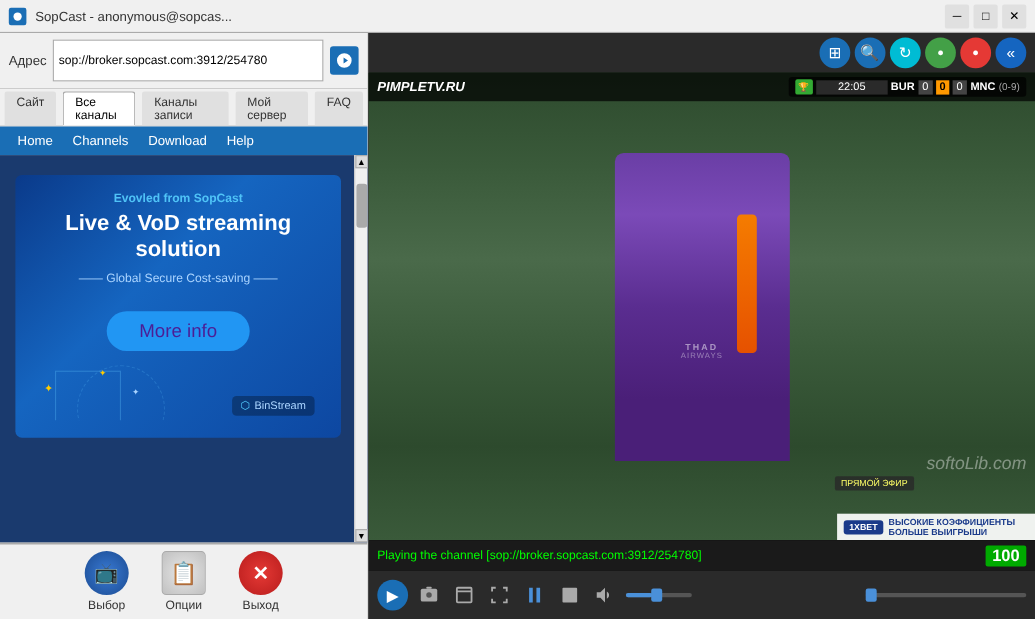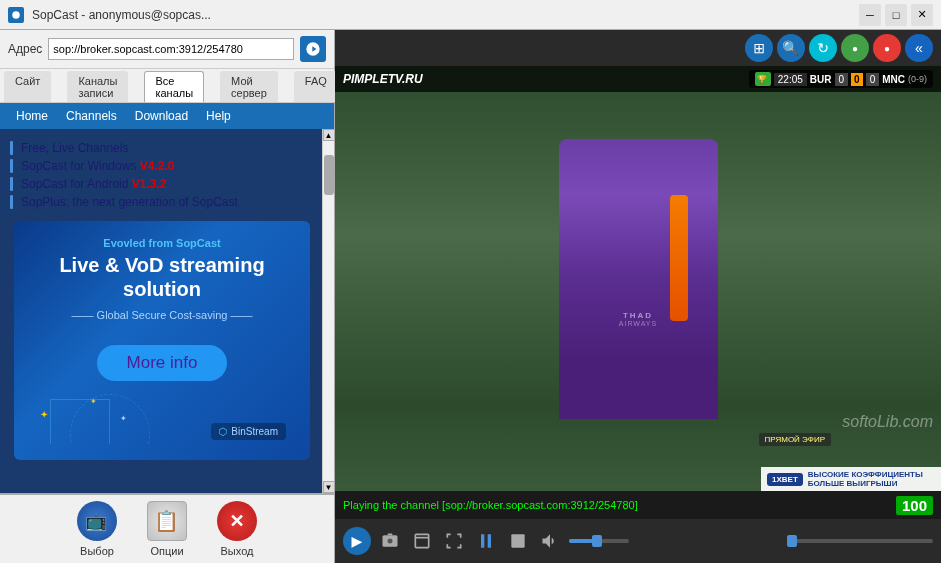--- a/index.html
+++ b/index.html
@@ -14,26 +14,26 @@
 
     
     .main-container { display: flex; flex: 1; overflow: hidden; }
 
     
     .left-panel { width: 335px; min-width: 335px; background: #fff; display: flex; flex-direction: column; border-right: 1px solid #aaa; }
 
     
     .address-bar { background: #f0f0f0; padding: 6px 8px; display: flex; align-items: center; gap: 6px; border-bottom: 1px solid #ccc; }
     .address-label { font-size: 12px; color: #333; white-space: nowrap; }
-    .address-input { flex: 1; height: 22px; border: 1px solid #aaa; padding: 2px 4px; font-size: 11px; background: white; }
+    .address-input { flex: 1; height: 38px; border: 1px solid #aaa; padding: 2px 4px; font-size: 11px; background: white; }
     .address-go-btn { width: 26px; height: 26px; background: #1a6eb5; border: none; cursor: pointer; border-radius: 3px; display: flex; align-items: center; justify-content: center; }
     .address-go-btn svg { width: 16px; height: 16px; fill: white; }
 
     
-    .tab-bar { background: #f0f0f0; display: flex; border-bottom: 1px solid #ccc; padding: 2px 4px 0; gap: 16px; }
+    .tab-bar { background: #f0f0f0; display: flex; border-bottom: 1px solid #ccc; padding: 2px 4px 0; gap: 6px; }
     .tab { padding: 3px 10px; font-size: 11px; cursor: pointer; border: 1px solid transparent; border-bottom: none; background: #e0e0e0; border-radius: 3px 3px 0 0; color: #333; }
     .tab.active { background: white; border-color: #aaa; border-bottom-color: white; color: #000; font-weight: 500; }
 
     
     .nav-bar { background: #1a6eb5; display: flex; align-items: center; padding: 3px 8px; gap: 2px; }
     .nav-item { color: white; font-size: 12px; padding: 3px 8px; cursor: pointer; border-radius: 3px; }
 
     
     .content-area { flex: 1; overflow: hidden; position: relative; background: #1a3a6e; }
     .scroll-bar { position: absolute; right: 0; top: 0; bottom: 0; width: 12px; background: #f0f0f0; border-left: 1px solid #ccc; display: flex; flex-direction: column; align-items: center; }
@@ -130,54 +130,36 @@
       <input class="address-input" type="text" value="sop://broker.sopcast.com:3912/254780" style="">
       <button class="address-go-btn">
         <svg viewBox="0 0 24 24">
             <path d="M12 2a10 10 0 100 20A10 10 0 0012 2zm-1 14V8l6 4-6 4z"></path>
           </svg>
       </button>
     </div>
 
     <div class="tab-bar">
       <div class="tab">Сайт</div>
+      <div class="tab active">Все каналы</div>
       <div class="tab">Каналы записи</div>
-      <div class="tab active">Все каналы</div>
       <div class="tab">Мой сервер</div>
       <div class="tab">FAQ</div>
     </div>
 
     <div class="nav-bar">
       <div class="nav-item">Home</div>
       <div class="nav-item">Channels</div>
       <div class="nav-item">Download</div>
       <div class="nav-item">Help</div>
     </div>
 
     <div class="content-area">
       <div class="page-content">
 
-        <ul class="menu-list">
-          <li>
-            <a href="#">Free, Live Channels</a>
-          </li>
-          <li>
-            <a href="#">
-              <span>SopCast for Windows </span><span class="version">V4.2.0</span>
-            </a>
-          </li>
-          <li>
-            <a href="#">
-              <span>SopCast for Android </span><span class="version">V1.3.2</span>
-            </a>
-          </li>
-          <li>
-            <a href="#">SopPlus: the next generation of SopCast</a>
-          </li>
-        </ul>
 
         <div class="banner">
           <div class="banner-evolved">
             <span>Evovled from </span><span style="color:#4fc3f7;font-weight:bold;">SopCast</span>
           </div>
           <div class="banner-title">Live &amp; VoD streaming solution</div>
           <div class="banner-sub">—— Global Secure Cost-saving ——</div>
           <button class="more-info-btn">More info</button>
 
           <div class="stars-area" style="position:relative;height:55px;overflow:hidden;">
@@ -251,21 +233,21 @@
 
         <div class="video-overlay">
           <div class="video-top-bar">
             <span class="video-logo">PIMPLETV.RU</span>
             <div style="flex:1;"></div>
 
             <div style="display:flex;align-items:center;gap:3px;background:rgba(0,0,0,0.7);padding:2px 6px;border-radius:3px;">
               <div style="background:#3a3;width:16px;height:14px;border-radius:2px;display:flex;align-items:center;justify-content:center;">
                 <span style="font-size:8px;">🏆</span>
               </div>
-              <span style="color:#fff;font-size:10px;background:#2a2a2a;padding:1px 4px;">22:05</span>
+              <span style="color:#fff;font-size:10px;background:#2a2a2a;padding:1px 20px;">22:05</span>
               <span style="color:#fff;font-weight:bold;font-size:10px;">BUR</span>
               <span style="background:#444;color:#fff;padding:1px 4px;font-size:10px;">0</span>
               <span style="background:#f90;color:#000;padding:1px 3px;font-size:10px;font-weight:bold;">0</span>
               <span style="background:#444;color:#fff;padding:1px 4px;font-size:10px;">0</span>
               <span style="color:#fff;font-weight:bold;font-size:10px;">MNC</span>
               <span style="color:#aaa;font-size:9px;">(0-9)</span>
             </div>
           </div>
         </div>
 

